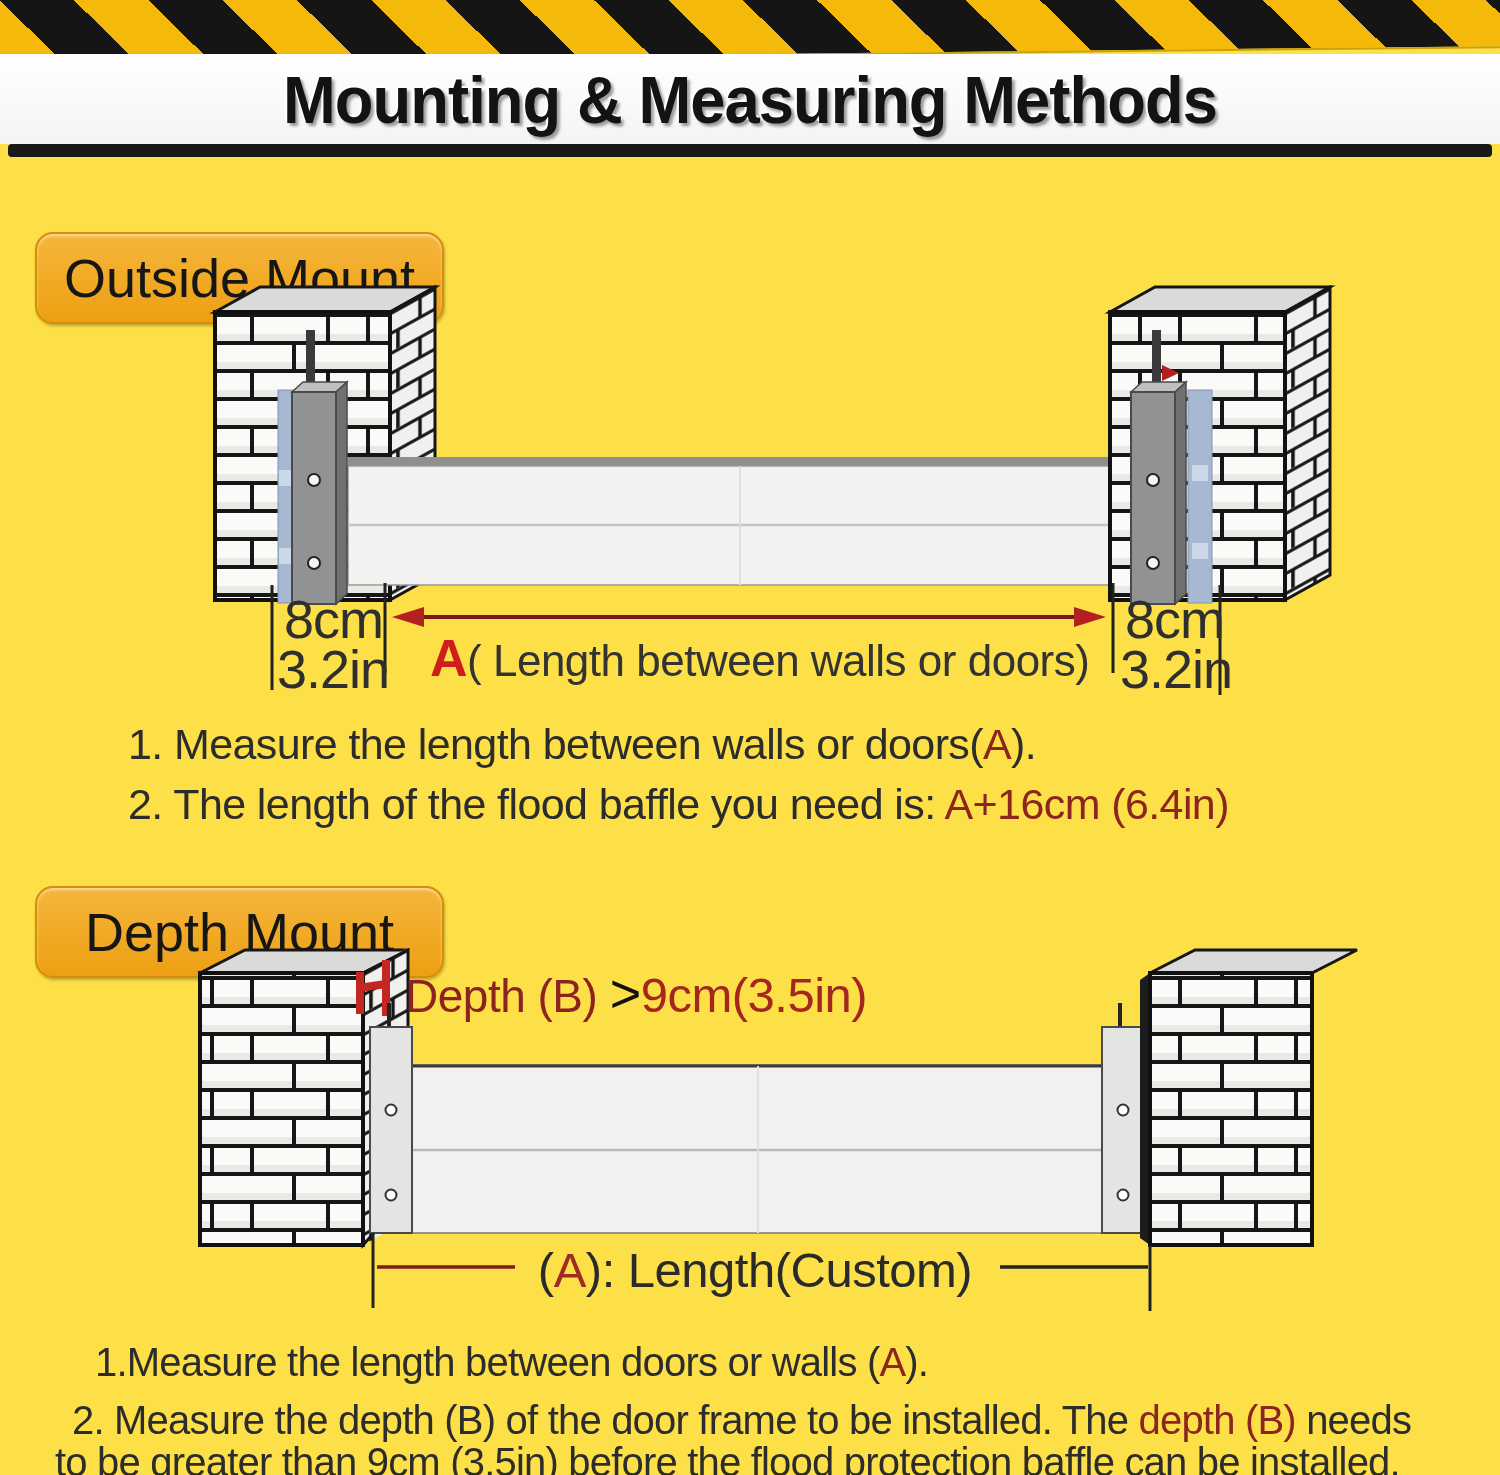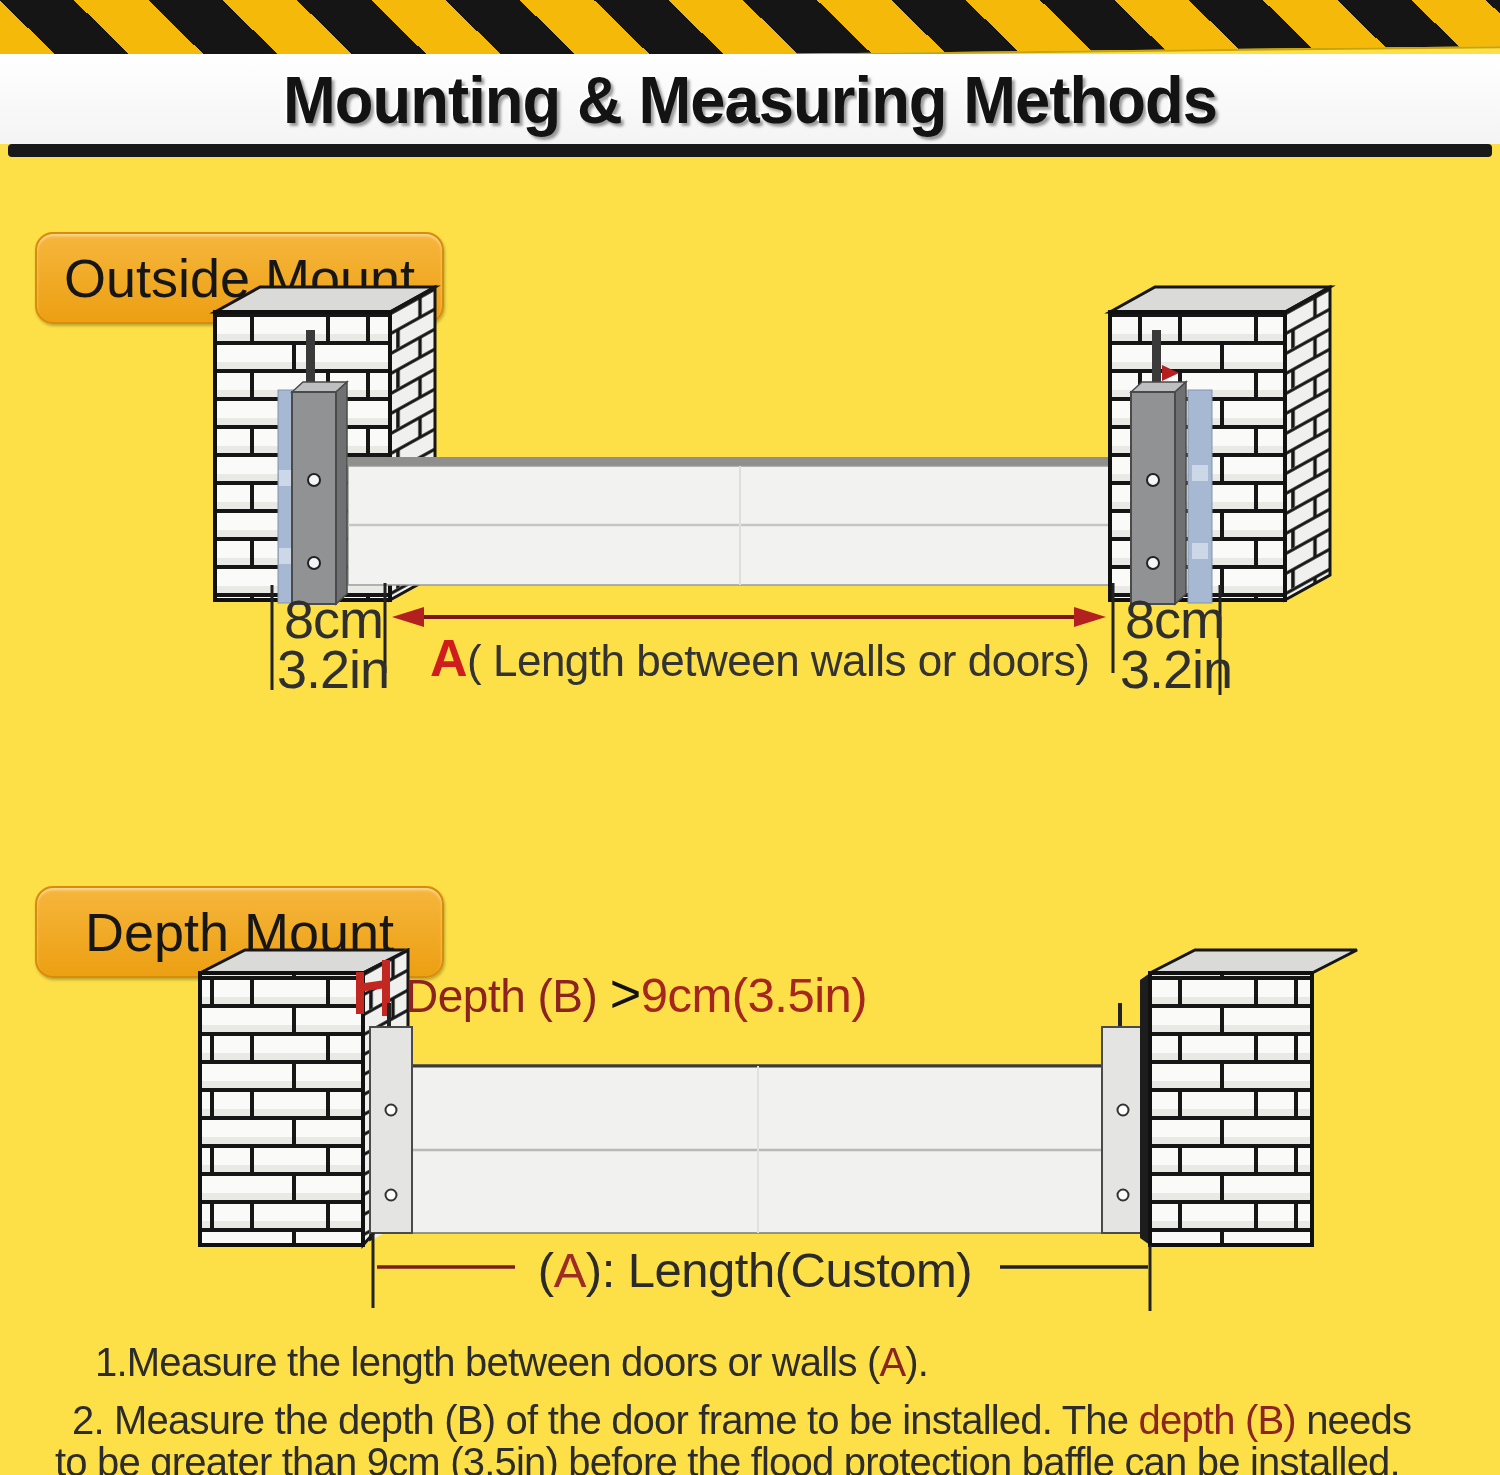--- a/index.html
+++ b/index.html
@@ -144,20 +144,26 @@
   </svg>
 
   <div class="dim-txt" style="left:284px;top:592px">8cm</div>
   <div class="dim-txt" style="left:277px;top:642px">3.2in</div>
   <div class="dim-txt" style="left:1125px;top:592px">8cm</div>
   <div class="dim-txt" style="left:1120px;top:642px">3.2in</div>
   <div id="outside-arrow-label">
     <span class="bright-red">A</span><span>( Length between walls or doors)</span>
   </div>
 
+  <div class="step" style="left:128px;top:720px">
+    <span>1. Measure the length between walls or doors(</span><span class="red">A</span><span>).</span>
+  </div>
+  <div class="step" style="left:128px;top:780px">
+    <span>2. The length of the flood baffle you need is: </span><span class="red">A+16cm (6.4in)</span>
+  </div>
 
   <svg class="abs" style="left:0;top:948px" width="1500" height="400" viewBox="0 0 1500 400">
     <defs>
       <pattern id="brickB" width="116" height="56" patternUnits="userSpaceOnUse">
         <rect width="116" height="56" fill="#fafaf8"></rect>
         <rect y="21" width="116" height="7" fill="#e9e9e6"></rect>
         <rect y="49" width="116" height="7" fill="#e9e9e6"></rect>
         <path d="M0 2H116 M0 30H116" stroke="#161616" stroke-width="4"></path>
         <path d="M62 2V30 M20 30V58 M96 30V58" stroke="#161616" stroke-width="4"></path>
       </pattern>

